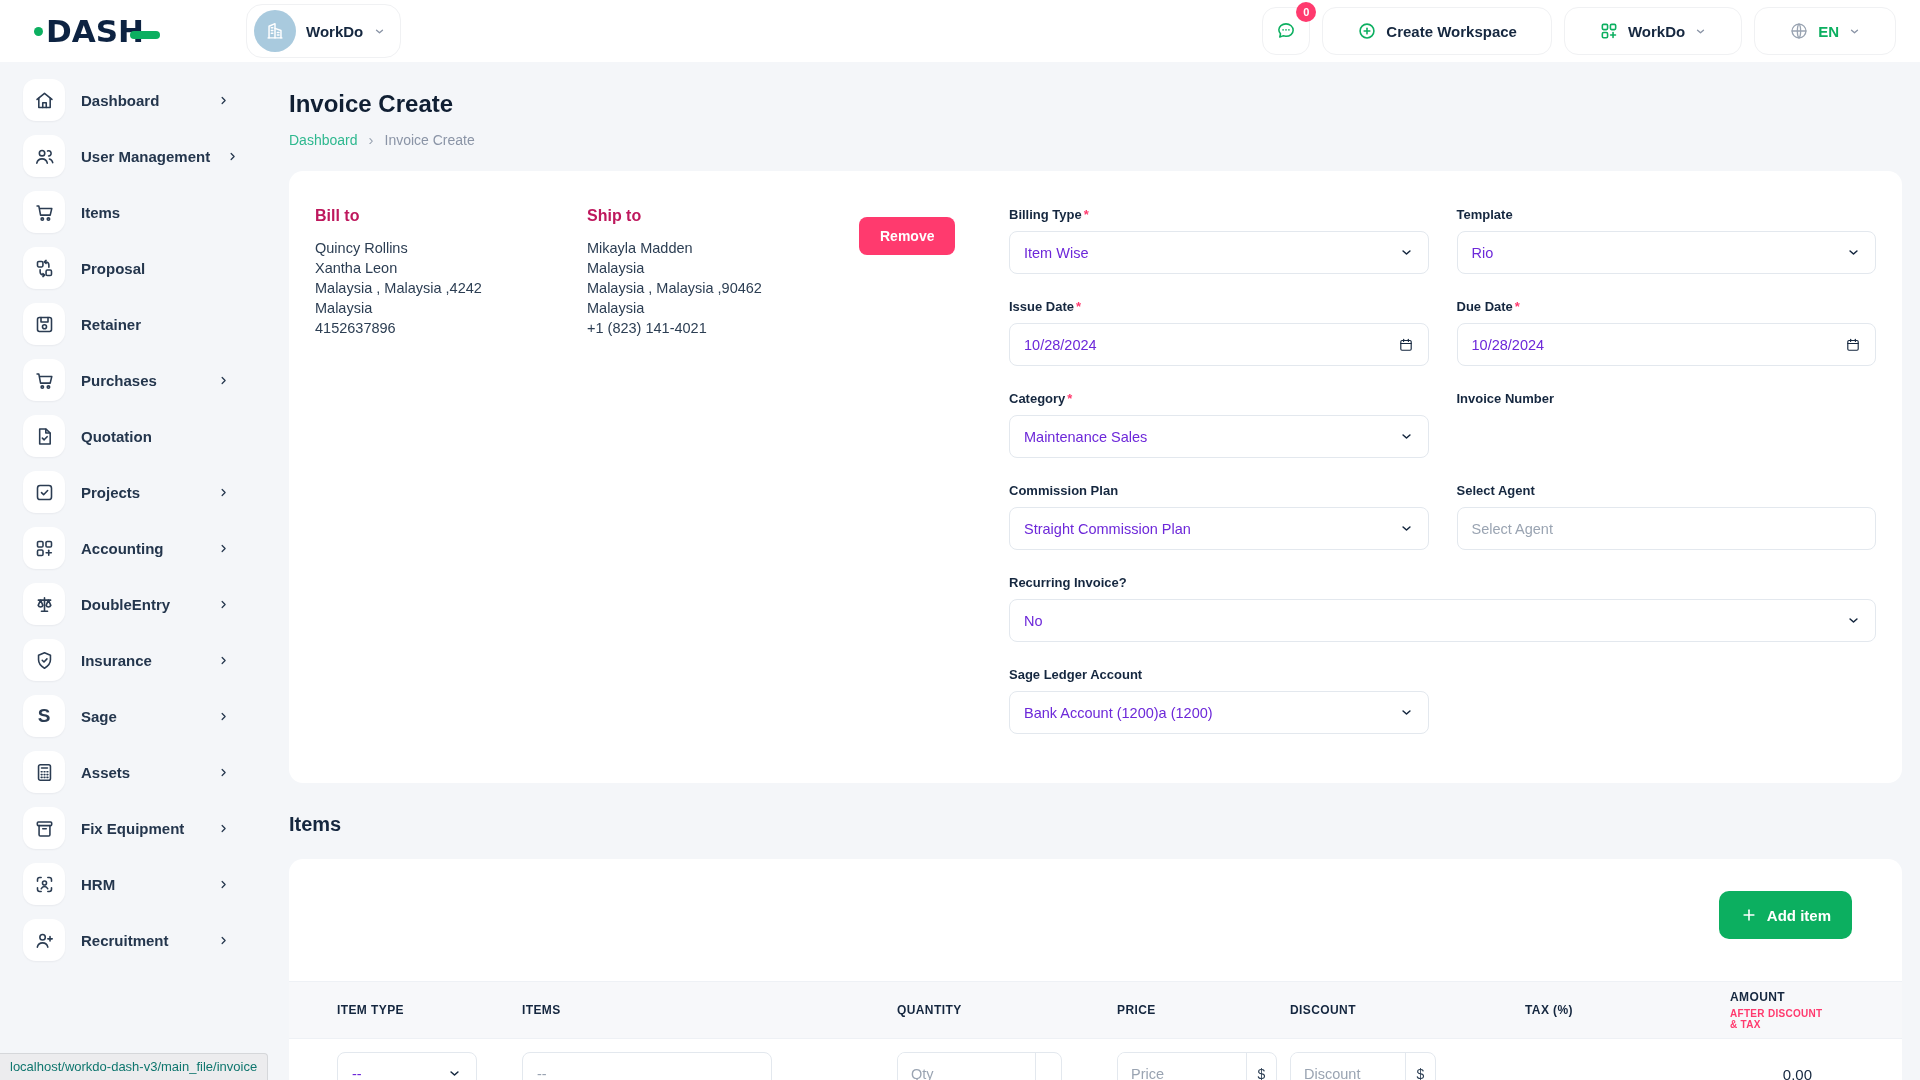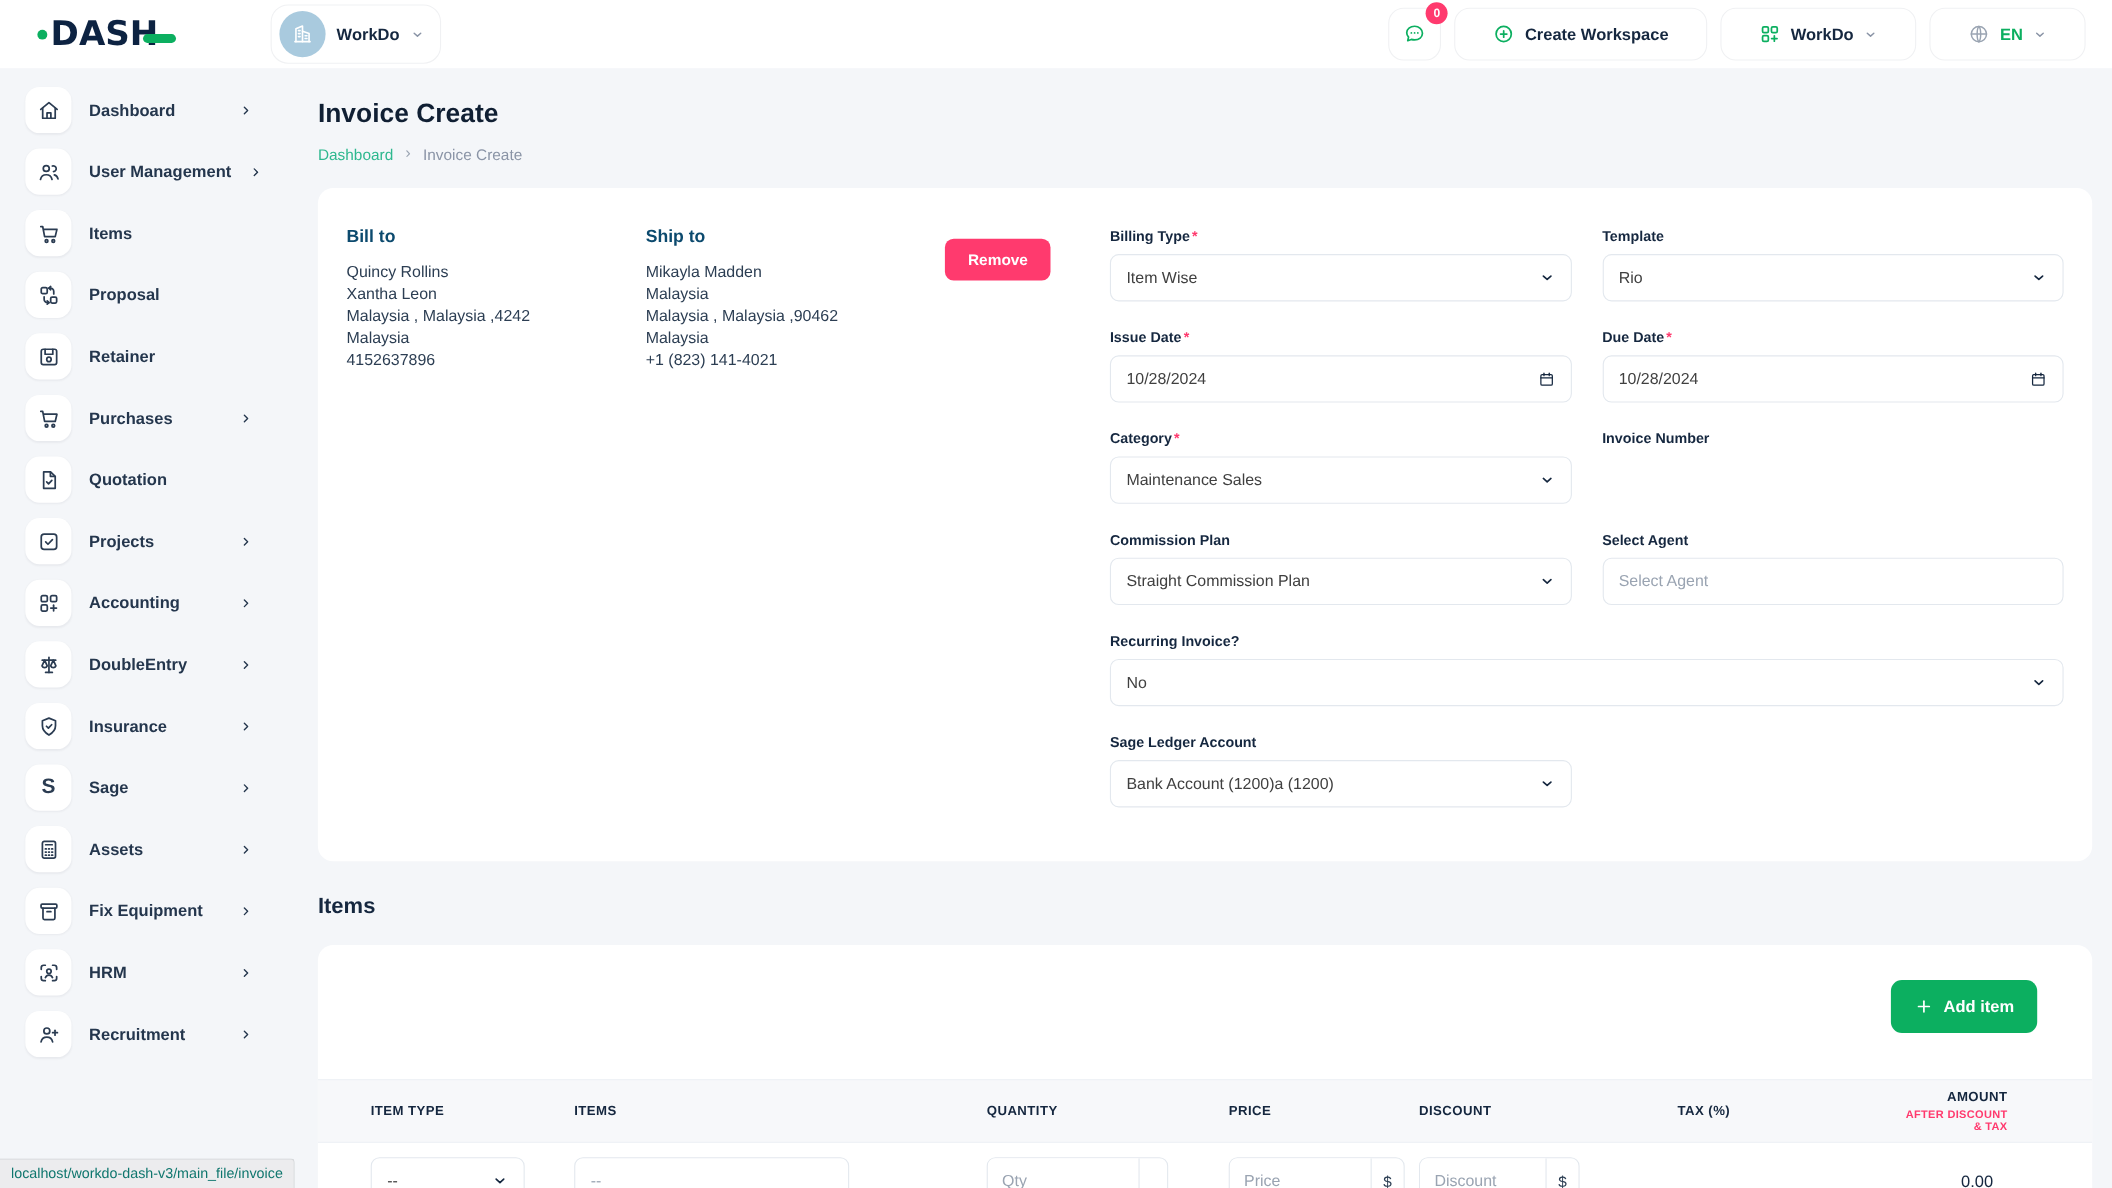--- a/index.html
+++ b/index.html
@@ -70,35 +70,35 @@
   .page-title { font-size:24px; font-weight:700; color:#101f33; margin:4px 0 13px; }
   .breadcrumb { font-size:14px; display:flex; align-items:center; }
   .breadcrumb .link { color:#2eb88f; cursor:pointer; text-decoration:none; }
   .breadcrumb .sep { color:#9aa4b2; margin:0 11px; font-size:15px; }
   .breadcrumb .current { color:#8a94a6; }
 
   .card { background:#ffffff; border-radius:14px; }
 
   .form-card { margin-top:23px; display:flex; padding:36px 26px 42px 26px; min-height:612px; }
   .addr-col { width:272px; }
-  .addr-col h3 { font-size:16px; font-weight:700; color:#0c4a6e; margin:0 0 13px; }
+  .addr-col h3 { font-size:16px; font-weight:700; color:#be185d; margin:0 0 13px; }
   .addr-col p { margin:0; font-size:14.5px; line-height:20px; color:#2c3e53; }
   .remove-col { width:150px; }
   .remove-btn {
     margin-top:10px; background:#ff3a6e; color:#fff; border:none; border-radius:8px;
     height:38px; padding:0 21px; font-size:14px; font-weight:600; cursor:pointer;
     font-family:"Liberation Sans", sans-serif;
   }
 
   .form-grid { flex:1; display:grid; grid-template-columns:1fr 1fr; column-gap:28px; row-gap:25px; align-content:start; }
   .field label { display:block; font-size:13px; font-weight:700; color:#15273f; margin-bottom:9px; }
   .req { color:#ff3a6e; margin-left:2px; }
   .control {
     height:43px; border:1px solid #e3e8ee; border-radius:8px; background:#fff; width:100%;
-    display:flex; align-items:center; padding:0 14px; font-size:14.5px; color:#404040; cursor:pointer;
+    display:flex; align-items:center; padding:0 14px; font-size:14.5px; color:#6d28d9; cursor:pointer;
   }
   .control.between { justify-content:space-between; }
   .control .chev-dark { color:#15273f; } .control .chev-dark svg { width:15px; height:15px; stroke-width:2.4; }
   .control .cal { color:#15273f; } .control .cal svg { width:16px; height:16px; stroke-width:1.7; }
   input.control { cursor:text; outline:none; font-family:"Liberation Sans", sans-serif; }
   input::placeholder { color:#9aa4b2; }
   .span2 { grid-column:1 / -1; }
 
   .items-heading { font-size:20px; font-weight:800; color:#15273f; margin:30px 0 0; }
   .items-card { margin-top:23px; padding:16px 0 0; min-height:420px; overflow:hidden; }
@@ -109,21 +109,21 @@
   }
   .add-item svg { width:18px; height:18px; stroke-width:2.1; }
 
   .thead {
     margin-top:42px; height:58px; background:#f7f8fa;
     border-top:1px solid #eef1f5; border-bottom:1px solid #eef1f5;
     display:flex; align-items:center; padding-left:48px;
   }
   .th { font-size:12px; font-weight:800; color:#15273f; letter-spacing:.4px; }
   .c1{width:185px;} .c2{width:375px;} .c3{width:220px;} .c4{width:173px;} .c5{width:235px;} .c6{width:205px;}
-  .c7{flex:1; text-align:right; padding-right:77px;}
+  .c7{flex:1; padding-right:77px;}
   .th-sub { display:block; font-size:10px; font-weight:800; color:#ff3a6e; margin-top:4px; letter-spacing:.3px; }
 
   .trow { display:flex; padding-left:48px; margin-top:13px; align-items:flex-start; }
   .sel-sm { width:140px; }
   .items-input { width:250px; }
   .qty-group { width:165px; height:44px; display:flex; border:1px solid #e3e8ee; border-radius:8px; overflow:hidden; background:#fff; }
   .qty-group input { flex:1; border:none; outline:none; padding:0 13px; font-size:14.5px; font-family:"Liberation Sans", sans-serif; min-width:0; }
   .spin { width:26px; border-left:1px solid #e3e8ee; }
   .money-group { height:44px; display:flex; border:1px solid #e3e8ee; border-radius:8px; overflow:hidden; background:#fff; }
   .money-group input { border:none; outline:none; padding:0 13px; font-size:14.5px; font-family:"Liberation Sans", sans-serif; min-width:0; flex:1; }

